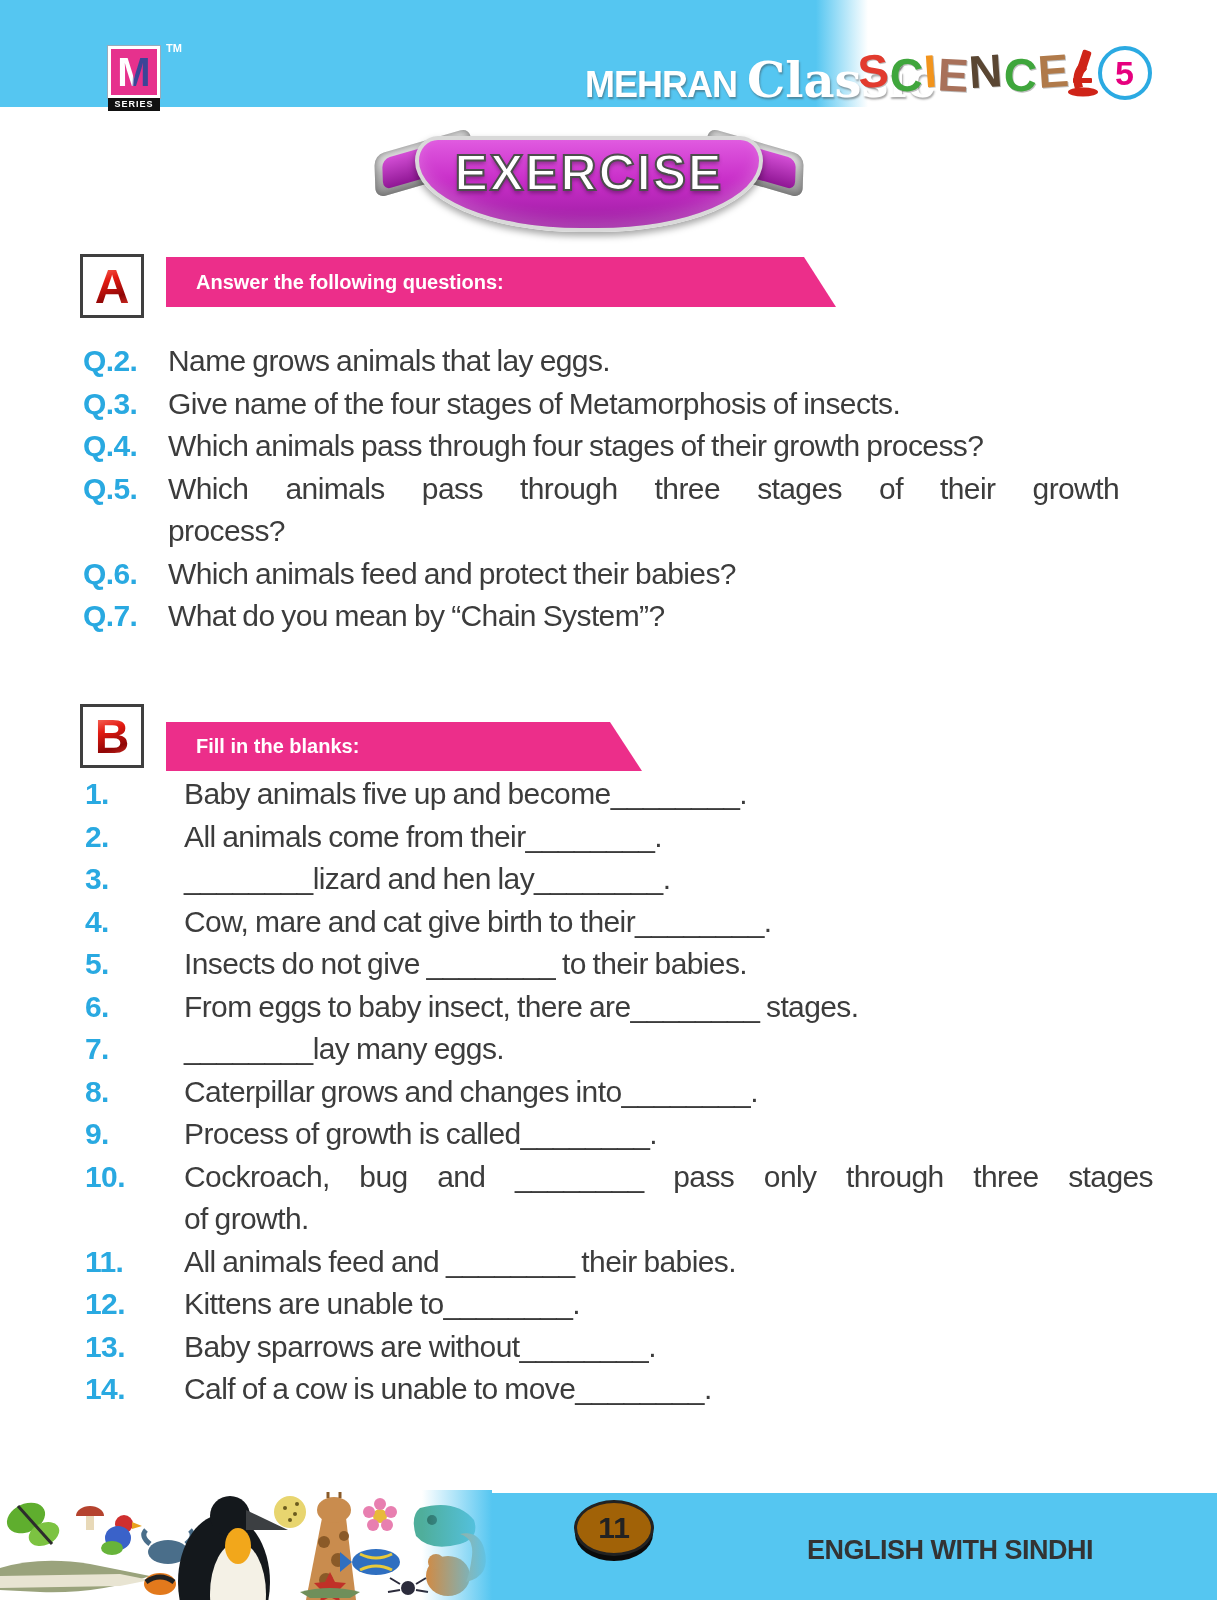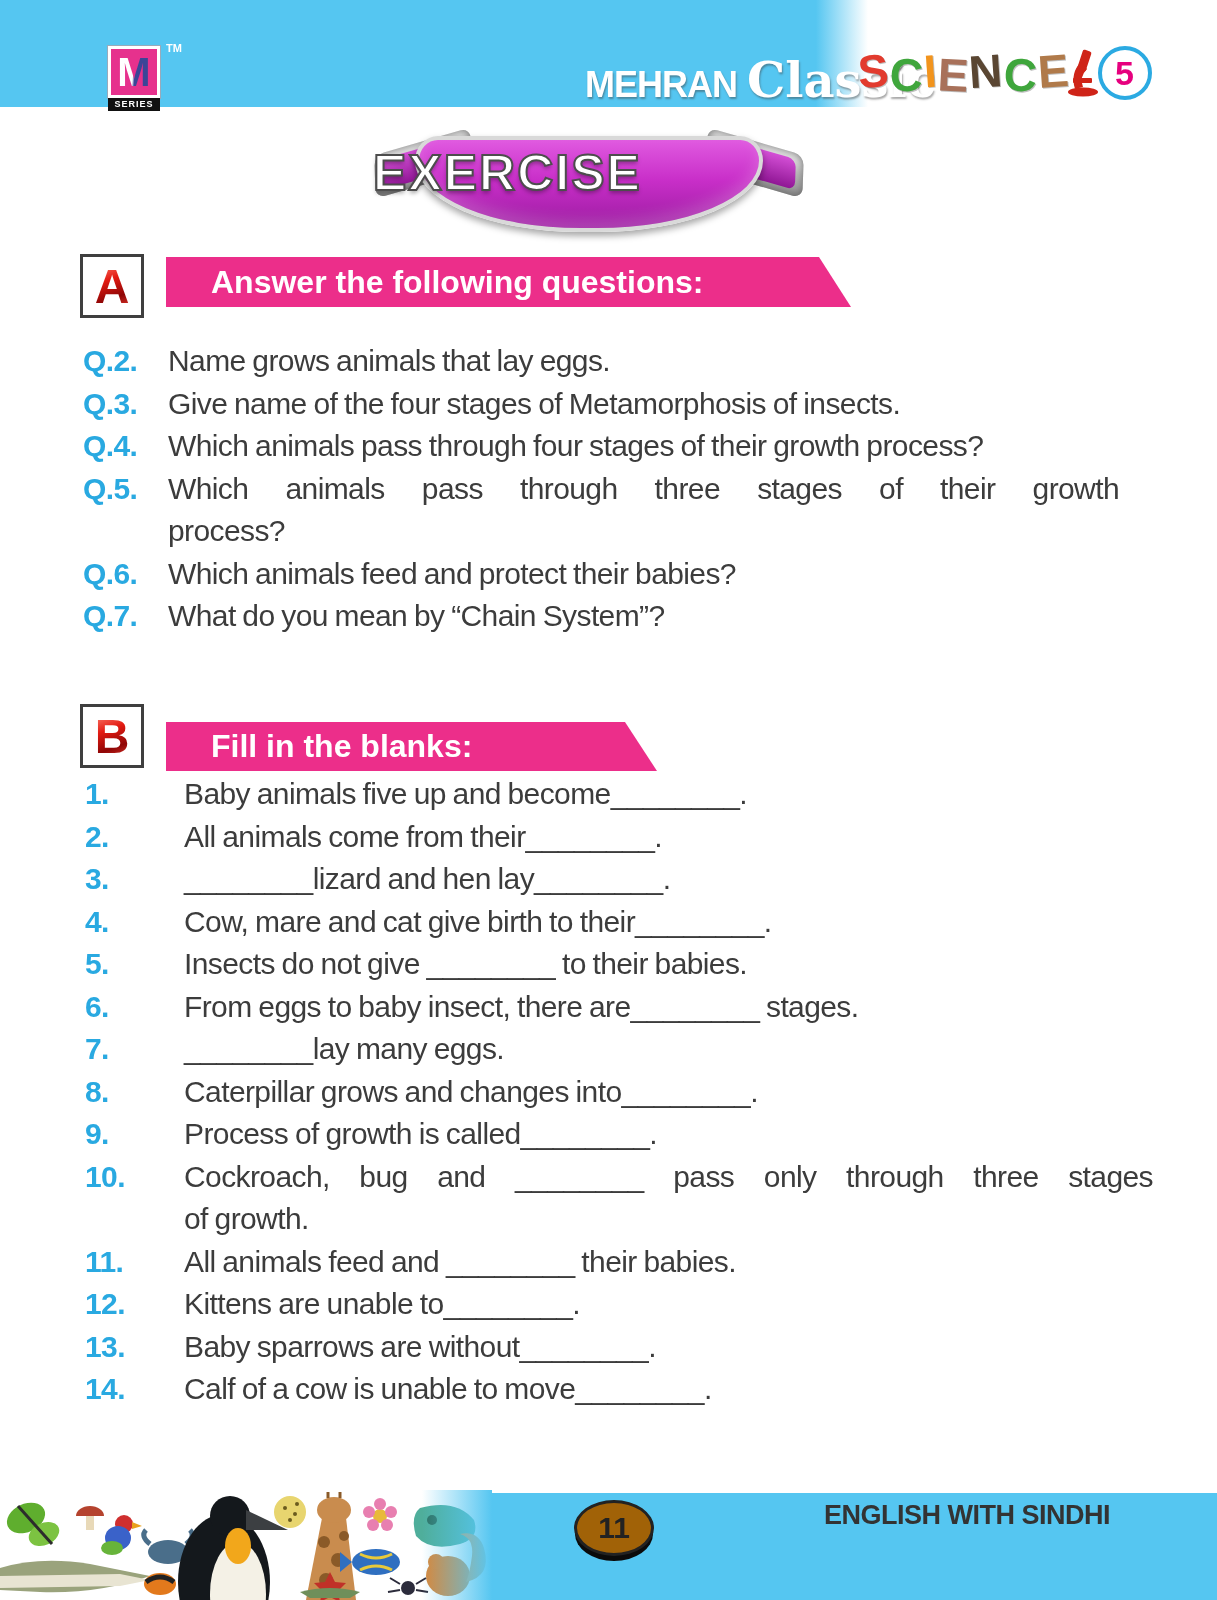--- a/index.html
+++ b/index.html
@@ -40,34 +40,34 @@
     box-shadow:inset 0 0 8px #666;}
   .wing.left{left:0;transform:rotate(-16deg) skewX(-14deg);}
   .wing.right{right:0;transform:rotate(16deg) skewX(14deg);}
   .wing::after{content:"";position:absolute;inset:6px 8px;border-radius:8px;
     background:linear-gradient(180deg,#d44fd6,#8f1694);}
   .ribbon-body{position:absolute;left:42px;right:42px;top:0;height:88px;
     background:linear-gradient(180deg,#e05ae0 0%,#c92fc9 45%,#9c1ba1 100%);
     border:4px solid #d9d9d9;
     border-radius:24px 24px 50% 50% / 26px 26px 78% 78%;
     box-shadow:0 4px 7px rgba(0,0,0,.35), inset 0 -8px 14px rgba(255,255,255,.18);}
-  .ribbon-title{position:absolute;left:0;width:100%;top:8px;
+  .ribbon-title{position:absolute;left:0;width:100%;top:8px;text-align:center;
     font-size:50px;font-weight:800;letter-spacing:2px;color:#fff;
     -webkit-text-stroke:2px #4d4d4d;text-shadow:0 3px 4px rgba(0,0,0,.35);}
 
   
   .icon-box{position:absolute;left:80px;width:58px;height:58px;background:#fff;
     border:3px solid #3f3f3f;display:flex;align-items:center;justify-content:center;}
   .icon-box.a{top:254px;}
   .icon-box.b{top:704px;}
   .icon-letter{font-size:48px;font-weight:800;
     background:linear-gradient(160deg,#ff8a7a 5%,#e31b12 38%,#8f0606 68%,#ff4a3a 100%);
     -webkit-background-clip:text;background-clip:text;color:transparent;}
   .sec-banner{position:absolute;left:166px;background:#EC2E8A;color:#fff;
-    font-weight:700;font-size:32px;padding-left:45px;
+    font-weight:700;font-size:20px;padding-left:30px;
     clip-path:polygon(0 0,calc(100% - 32px) 0,100% 100%,0 100%);}
   .sec-banner.a{top:257px;width:640px;height:50px;line-height:50px;}
   .sec-banner.b{top:722px;width:446px;height:49px;line-height:49px;}
 
   
   .qa-list{position:absolute;left:83px;top:340px;width:1036px;}
   .fb-list{position:absolute;left:85px;top:773px;width:1068px;}
   .row{display:flex;font-size:30px;line-height:42.5px;letter-spacing:-0.6px;
     color:#3C3C3C;word-spacing:-1px;}
   .row-label{flex:0 0 85px;color:#29A9E1;font-weight:700;}
@@ -78,21 +78,21 @@
   
   .footer-blue{position:absolute;left:470px;top:1493px;width:747px;height:107px;
     background:#55C6F1;}
   .collage{position:absolute;left:0;top:1490px;width:492px;height:110px;overflow:hidden;}
   .collage-fade{position:absolute;right:0;top:0;width:70px;height:110px;
     background:linear-gradient(90deg,rgba(85,198,241,0),#55C6F1);}
   .page-oval{position:absolute;left:574px;top:1500px;width:74px;height:50px;
     background:#a16207;border:3px solid #222;border-radius:50%;
     box-shadow:0 6px 0 -1px #0b0b0b;display:flex;align-items:center;justify-content:center;
     font-size:30px;font-weight:700;color:#222;}
-  .edition{position:absolute;left:790px;top:1500px;width:320px;text-align:right;
+  .edition{position:absolute;left:790px;top:1535px;width:320px;text-align:center;
     font-size:27px;font-weight:700;color:#333;letter-spacing:-0.5px;}
 </style>
 </head>
 <body>
 
 <div class="page">
 
   <div class="top-band"></div>
 
   <div class="logo-box">

